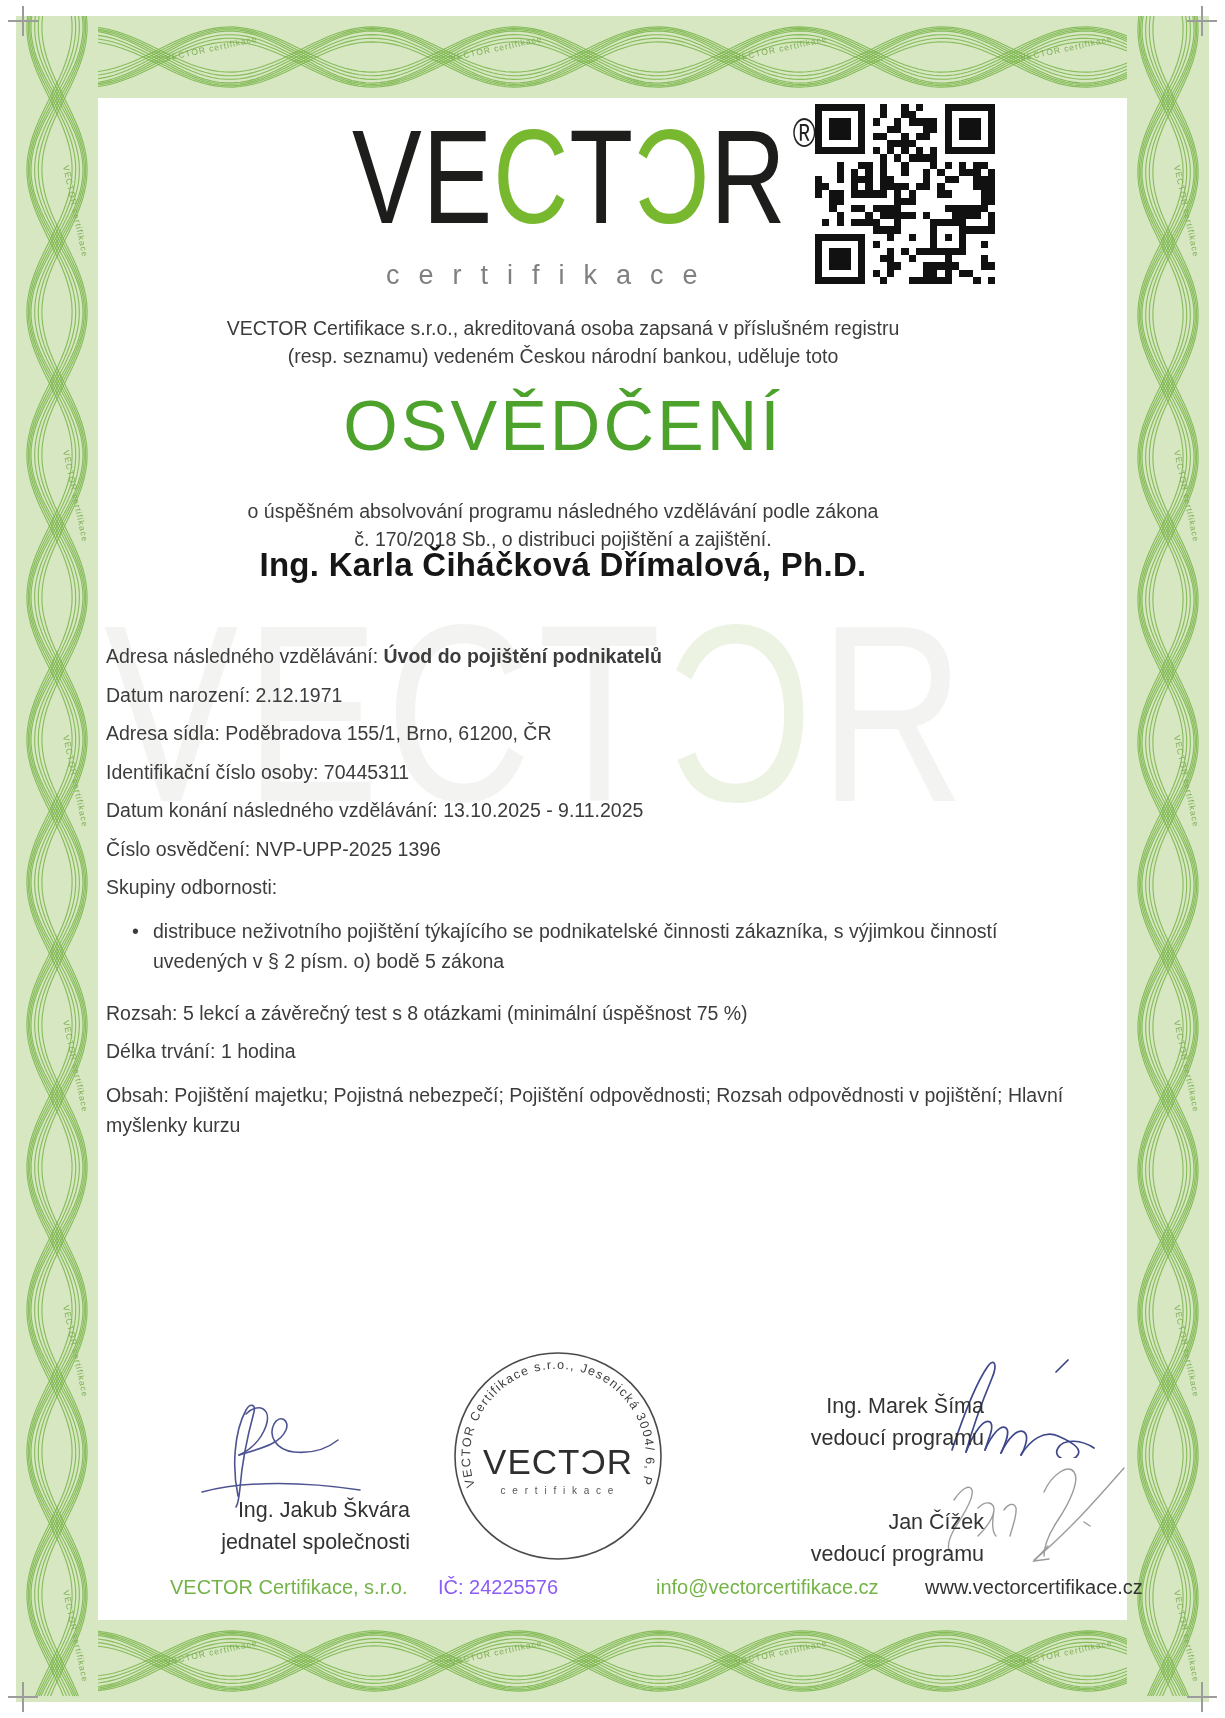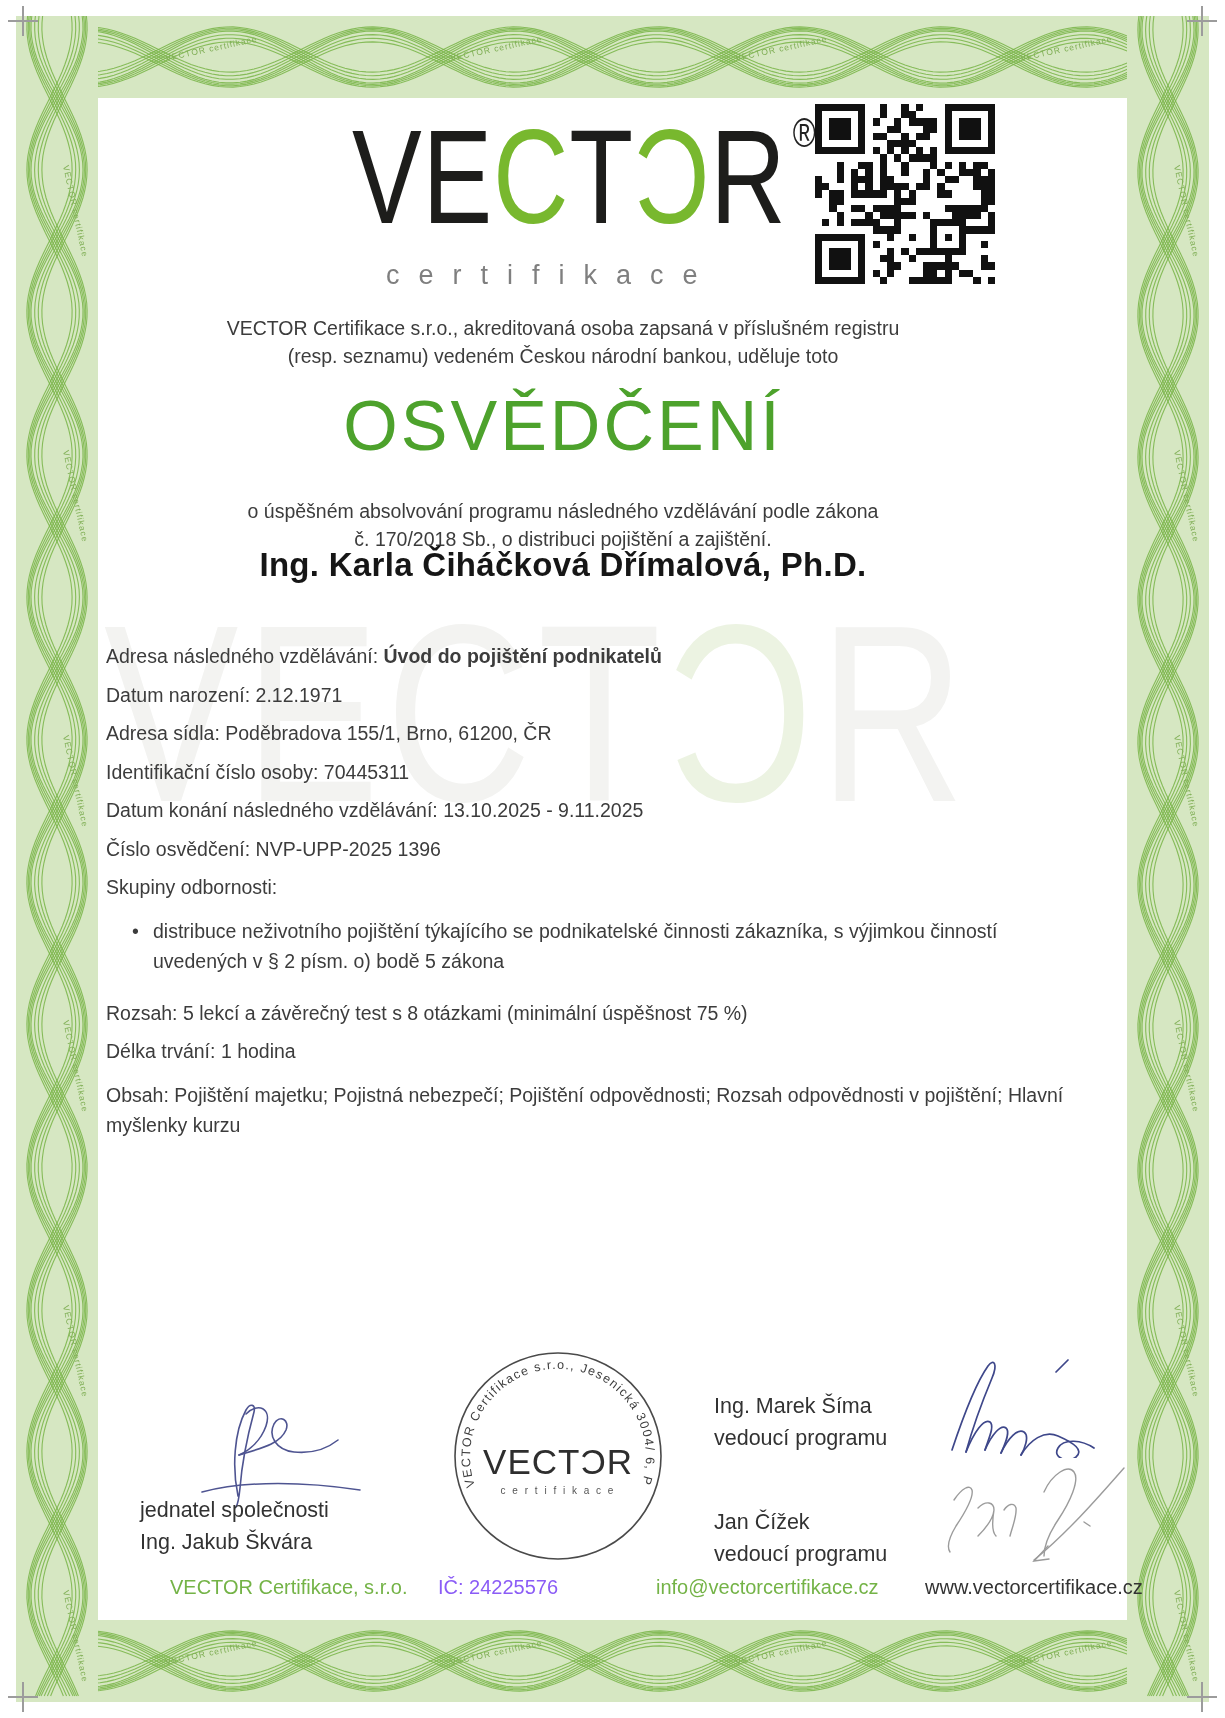--- a/index.html
+++ b/index.html
@@ -45,21 +45,21 @@
   .watermark .wg{color:#ecf3e2;}
 
   .details{position:absolute;left:106px;top:646px;width:1012px;font-size:19.5px;
            color:var(--text);z-index:2;}
   .details p{margin:0 0 17px;line-height:21.5px;}
   .details .spec{margin:10px 0 26px;padding:0 0 0 26px;list-style:none;}
   .details .spec li{position:relative;padding-left:21px;line-height:30.5px;width:940px;}
   .details .spec li::before{content:"•";position:absolute;left:0;top:0;}
   .details p.wrap{line-height:30.5px;margin-bottom:10px;}
 
-  .sig-block{position:absolute;width:270px;text-align:left;font-size:21.5px;
+  .sig-block{position:absolute;width:270px;text-align:right;font-size:21.5px;
              color:#323232;line-height:32px;z-index:2;}
   #sig-skvara-block{left:140px;top:1494px;}
   #sig-marek-block{left:714px;top:1390px;}
   #sig-jan-block{left:714px;top:1506px;}
   .sig-svg{position:absolute;z-index:1;}
   #sig-skvara-svg{left:192px;top:1400px;}
   #sig-marek-svg{left:938px;top:1358px;}
   #sig-jan-svg{left:916px;top:1458px;}
   #stamp-svg{position:absolute;left:448px;top:1346px;z-index:1;}
 
@@ -404,22 +404,22 @@
 
   <svg id="sig-skvara-svg" class="sig-svg" width="180" height="108" viewBox="0 0 180 108">
     <g fill="none" stroke="#4e5491" stroke-width="1.6" stroke-linecap="round">
       <path d="M46,96 C40,68 42,32 54,10 C58,3 64,4 62,12 C56,34 50,62 48,88 C47,98 46,104 44,107"></path>
       <path d="M54,14 C66,2 80,8 74,26 C69,40 58,50 47,55"></path>
       <path d="M47,55 C70,48 88,44 94,30 C98,20 88,14 82,24 C76,36 84,50 102,52 C122,54 136,48 146,40"></path>
       <path d="M10,92 C55,80 115,82 168,90"></path>
     </g>
   </svg>
   <div id="sig-skvara-block" class="sig-block">
+    <div>Ing. Jakub Škvára</div>
     <div>jednatel společnosti</div>
-    <div>Ing. Jakub Škvára</div>
   </div>
 
   <svg id="stamp-svg" width="220" height="220" viewBox="0 0 220 220">
     <circle cx="110" cy="110" r="103" fill="none" stroke="#4a4a4a" stroke-width="1.6"></circle>
     <path id="stampArc" d="M 27,140 A 88,88 0 1 1 193,140" fill="none"></path>
     <text font-size="12.5" letter-spacing="1.4" fill="#3d3d3d" font-family="Liberation Sans, DejaVu Sans, sans-serif">
       <textPath href="#stampArc">VECTOR Certifikace s.r.o., Jesenická 3004/ 6, Praha 10, IČ 24225576</textPath>
     </text>
     <text x="110" y="128" text-anchor="middle" font-size="35" letter-spacing="1" fill="#2e2e2e"><tspan>VECT</tspan><tspan>ƆR</tspan></text>
     <text x="110" y="148" text-anchor="middle" font-size="10" letter-spacing="2" fill="#555">c e r t i f i k a c e</text>

